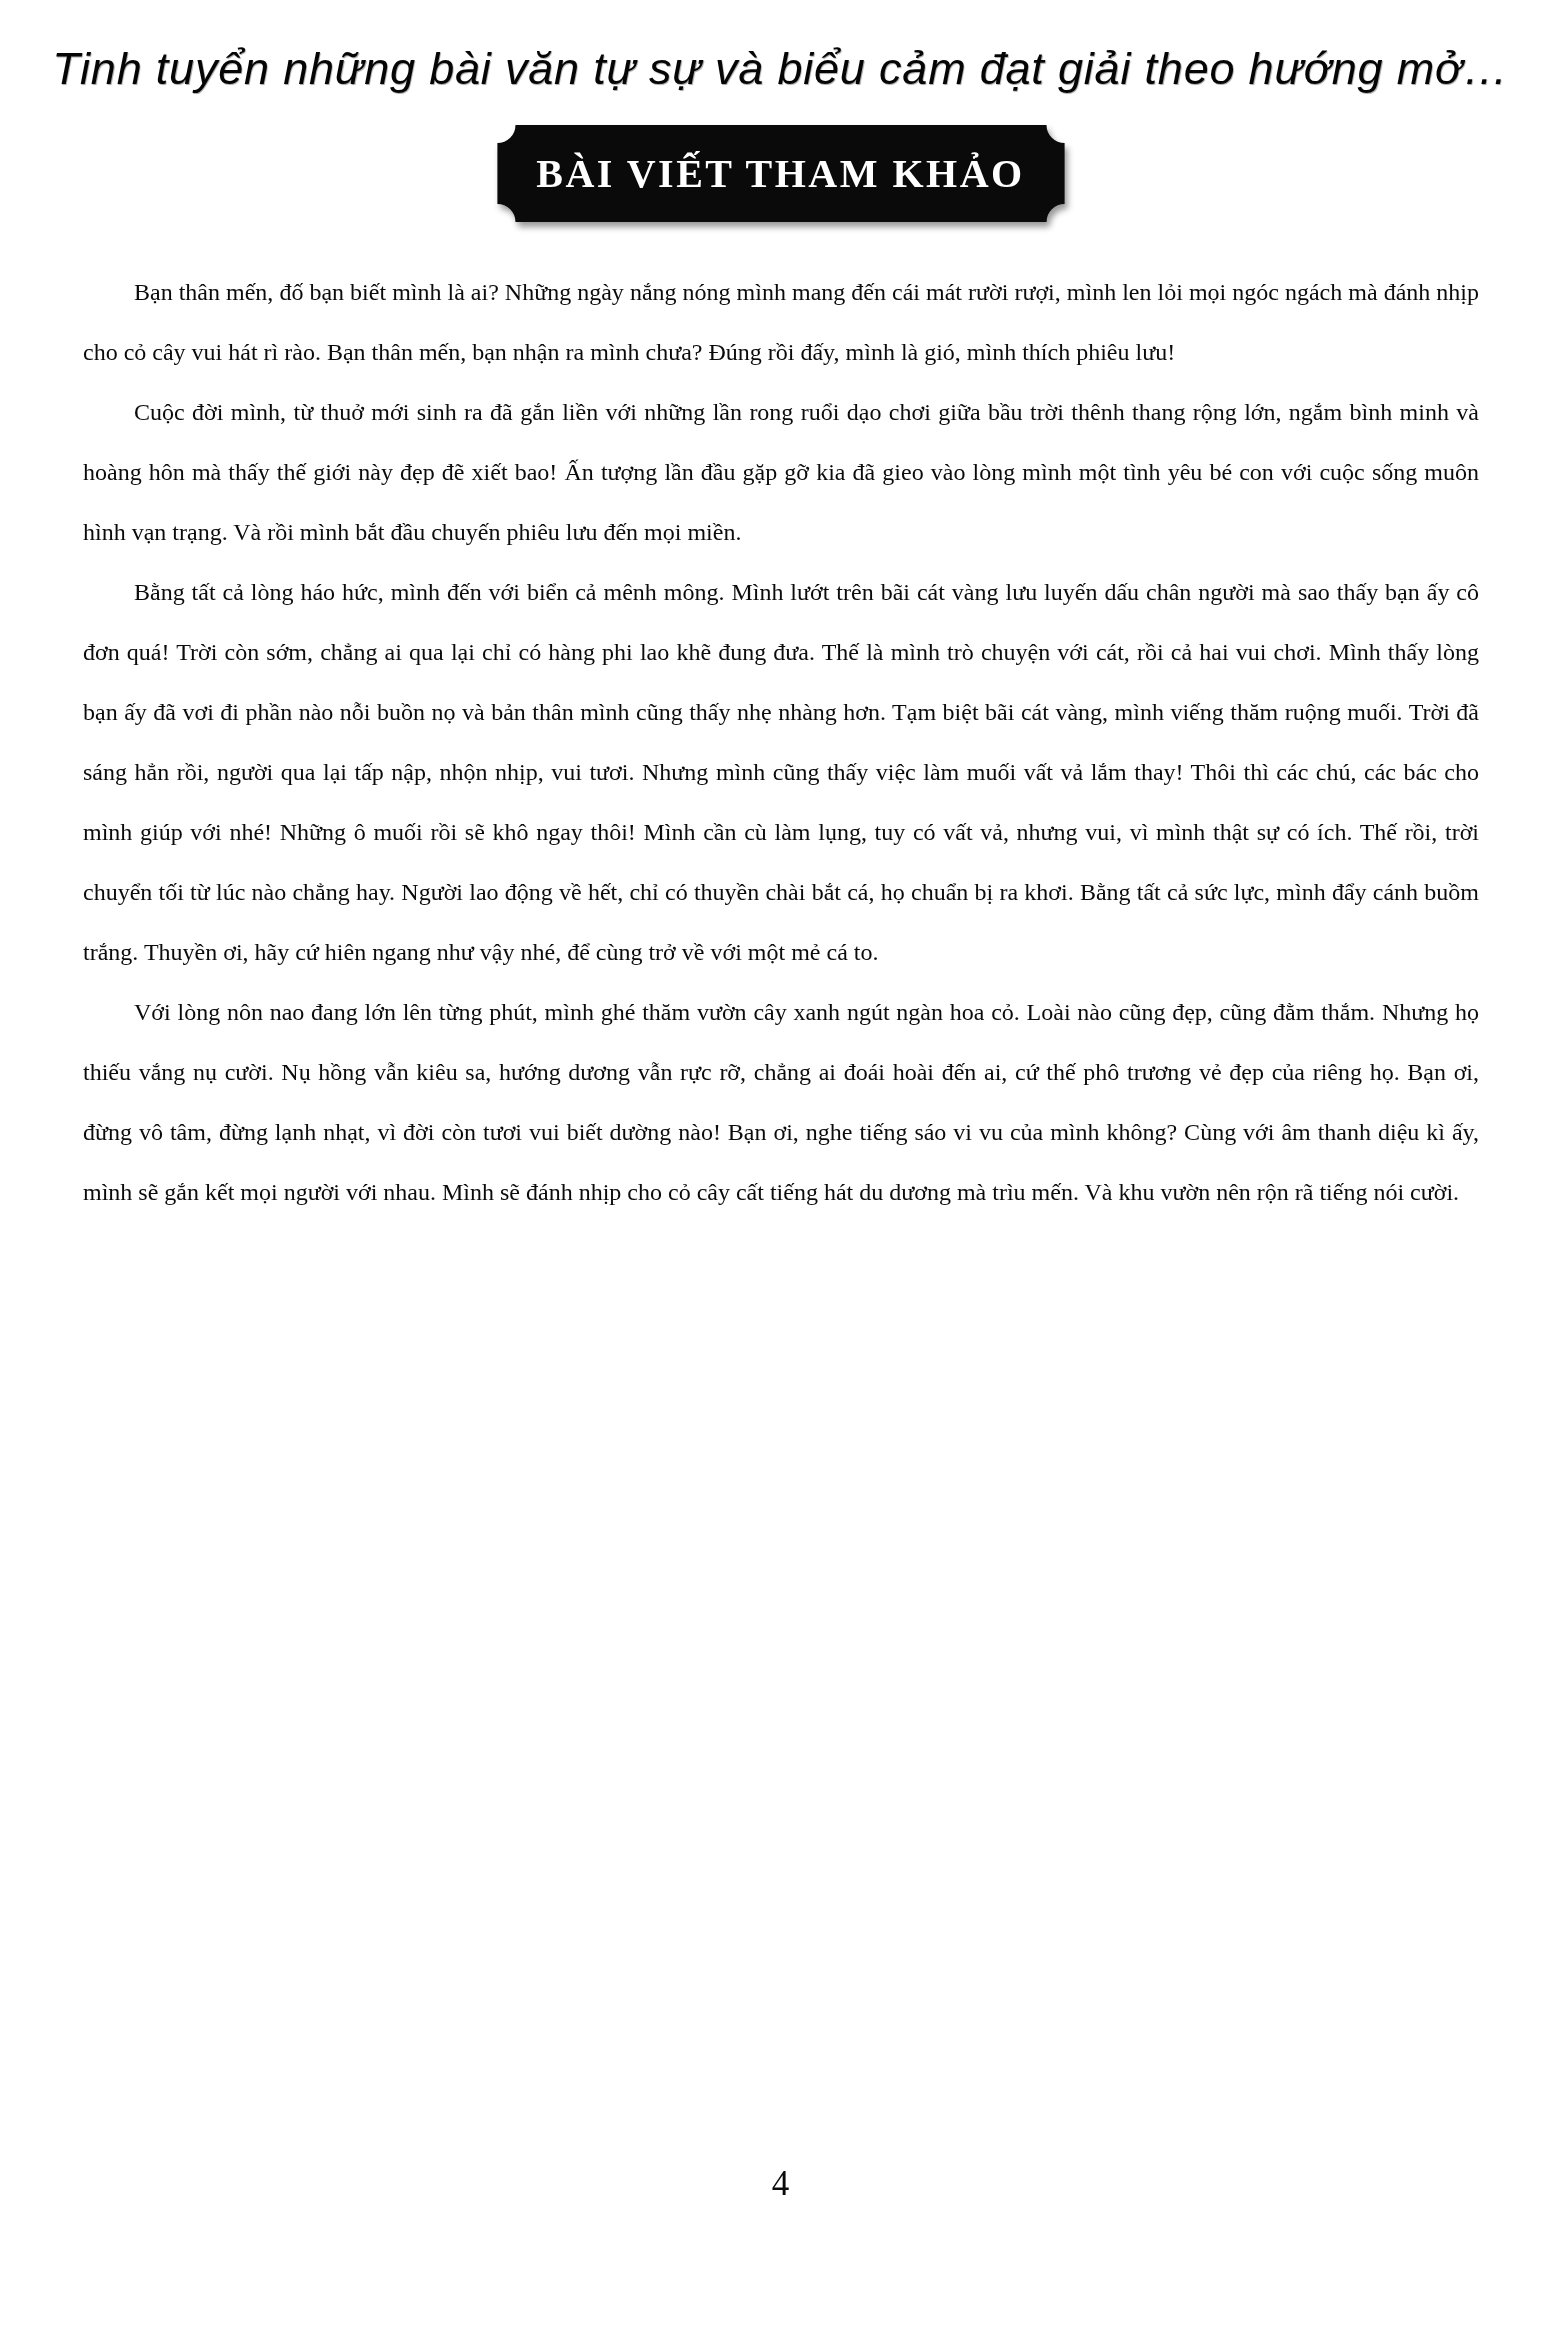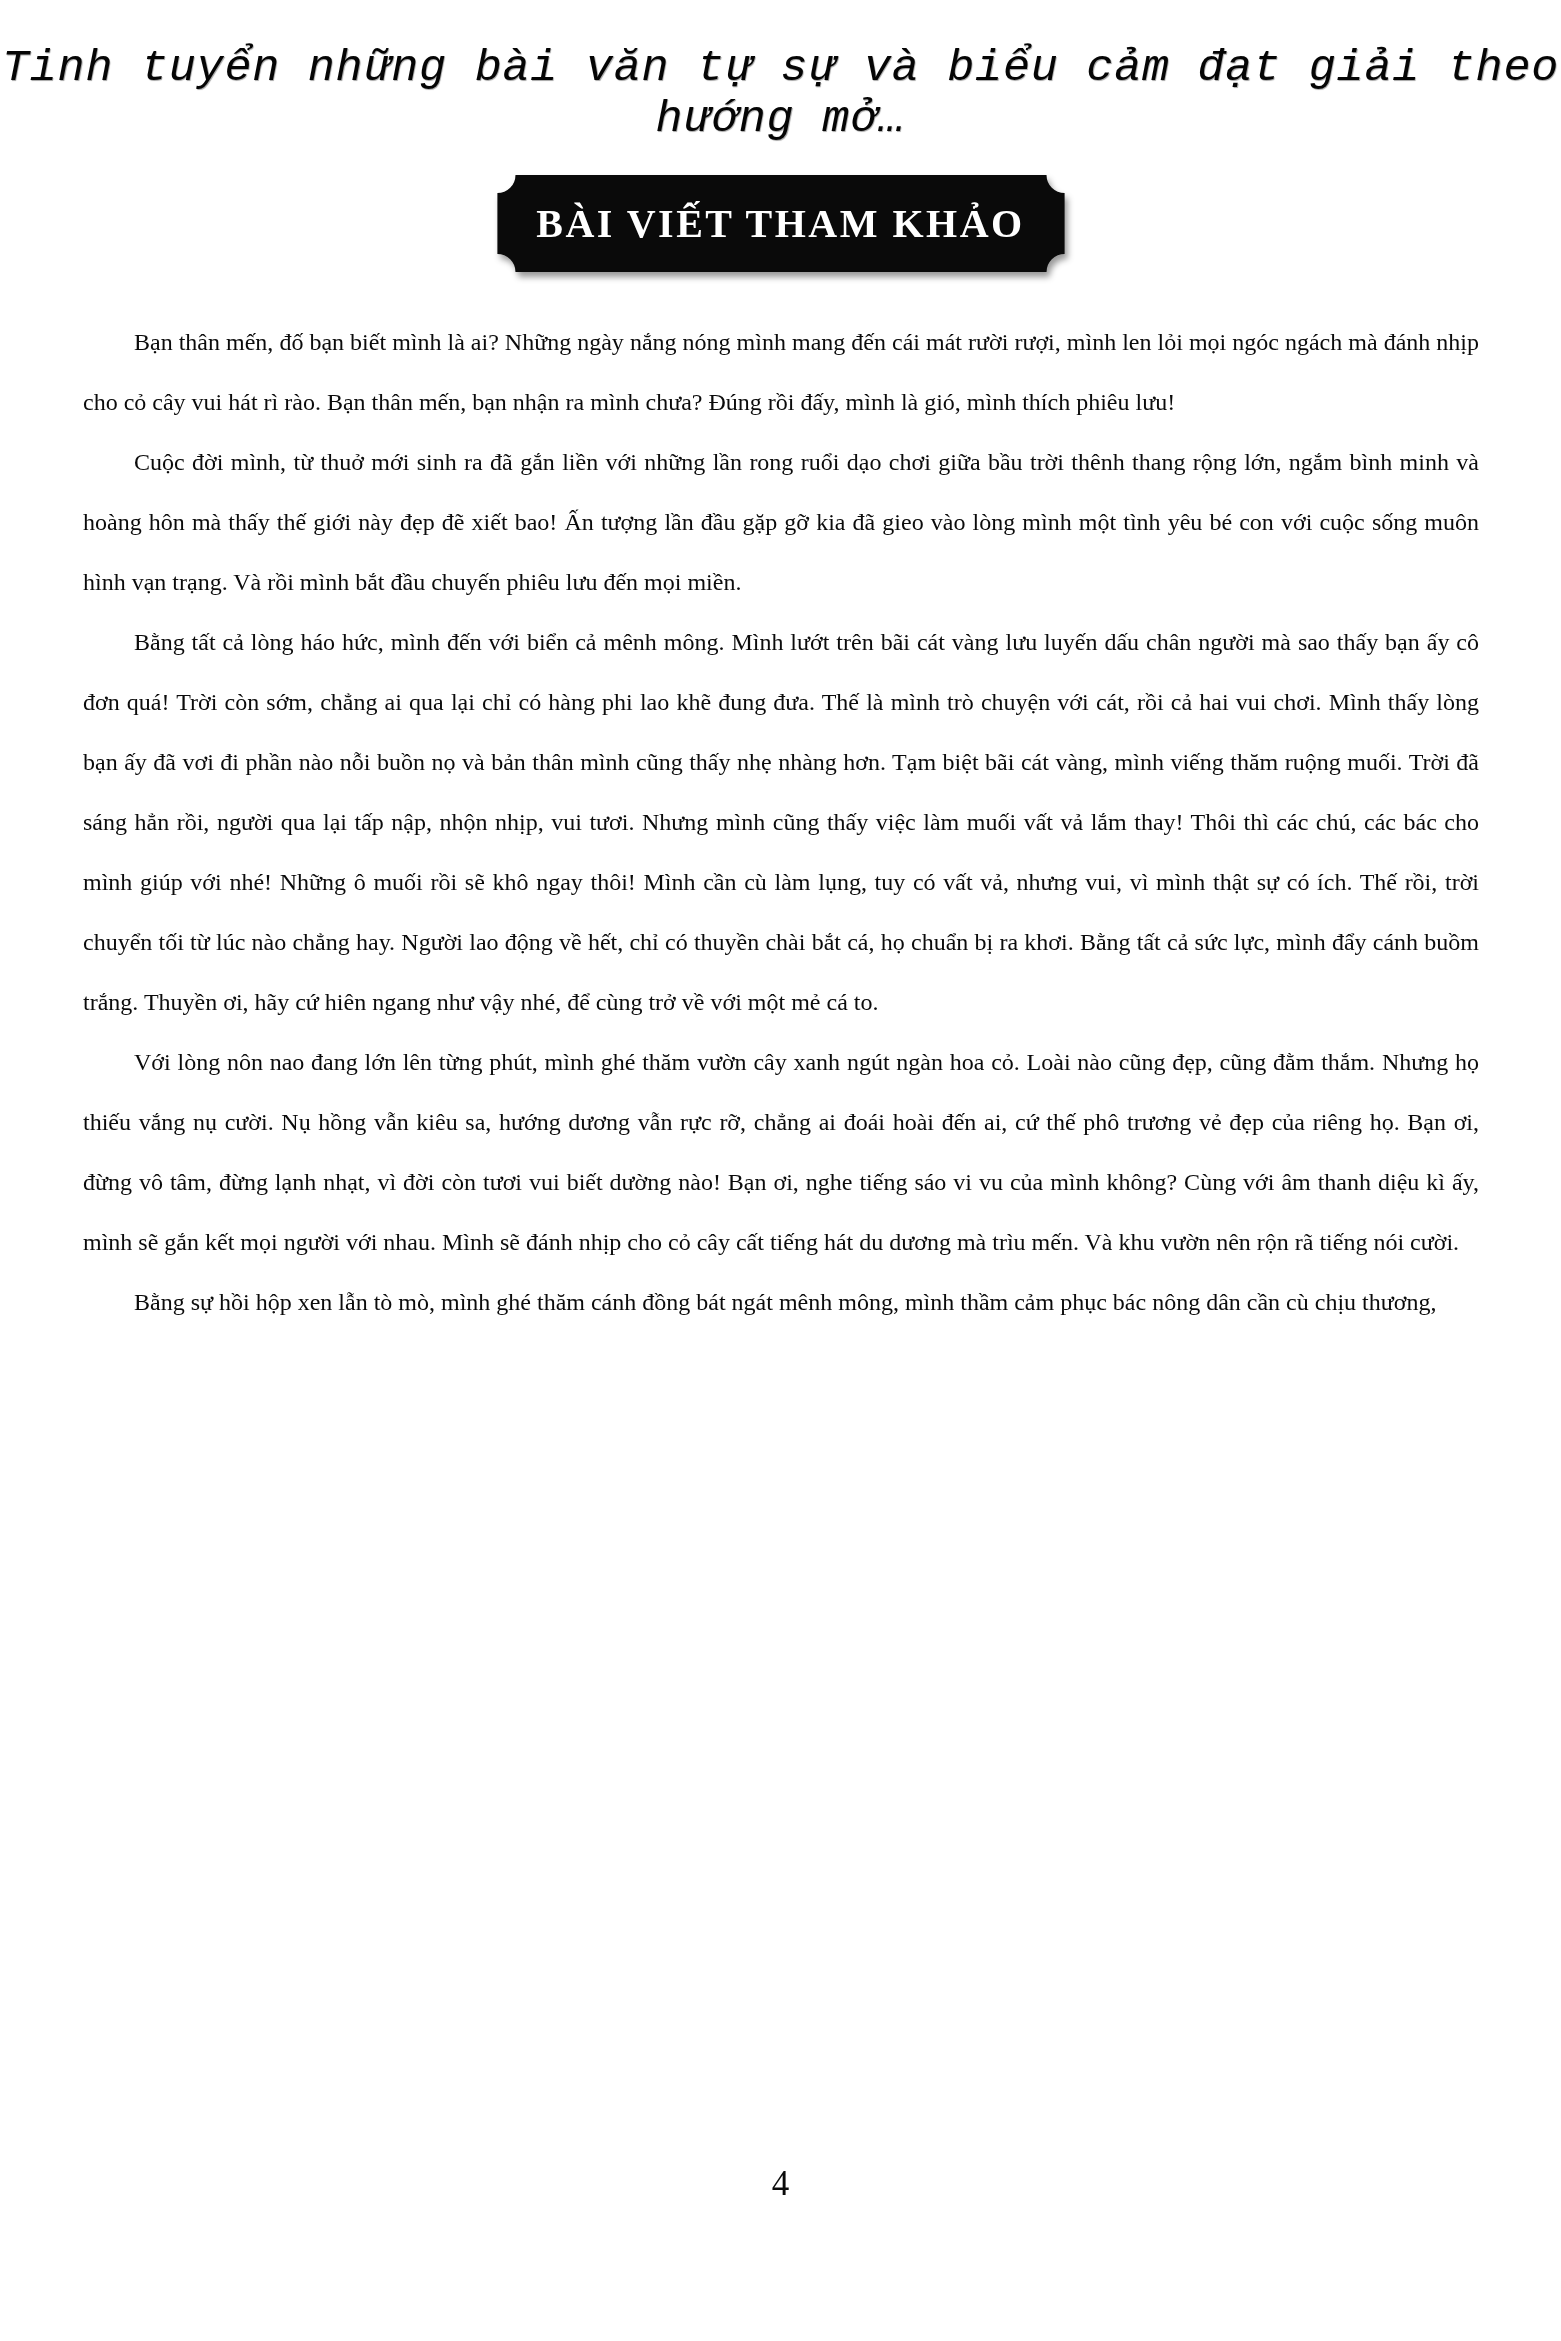--- a/index.html
+++ b/index.html
@@ -13,21 +13,21 @@
     overflow: hidden;
   }
   .page {
     position: absolute;
     inset: 0;
     background: #ffffff;
   }
   .running-header {
     margin-top: 43px;
     text-align: center;
-    font-family: Liberation Mono, monospace;
+    font-family: Liberation Sans, sans-serif;
     font-style: italic;
     font-size: 45px;
     font-weight: 400;
     letter-spacing: 0.8px;
     color: #050505;
     text-shadow: 0.8px 0.8px 0.8px rgba(0,0,0,0.35);
   }
   .banner-wrap {
     margin: 30px auto 12px auto;
     width: 570px;
@@ -82,19 +82,18 @@
       <path d="M 22,0 L 668,0 A 22,22 0 0 0 690,22 L 690,96 A 22,22 0 0 0 668,118 L 22,118 A 22,22 0 0 0 0,96 L 0,22 A 22,22 0 0 0 22,0 Z" fill="#0a0a0a"></path>
     </svg>
     <div class="banner-label">BÀI VIẾT THAM KHẢO</div>
   </div>
 
   <div class="body-text">
     <p>Bạn thân mến, đố bạn biết mình là ai? Những ngày nắng nóng mình mang đến cái mát rười rượi, mình len lỏi mọi ngóc ngách mà đánh nhịp cho cỏ cây vui hát rì rào. Bạn thân mến, bạn nhận ra mình chưa? Đúng rồi đấy, mình là gió, mình thích phiêu lưu!</p>
     <p>Cuộc đời mình, từ thuở mới sinh ra đã gắn liền với những lần rong ruổi dạo chơi giữa bầu trời thênh thang rộng lớn, ngắm bình minh và hoàng hôn mà thấy thế giới này đẹp đẽ xiết bao! Ấn tượng lần đầu gặp gỡ kia đã gieo vào lòng mình một tình yêu bé con với cuộc sống muôn hình vạn trạng. Và rồi mình bắt đầu chuyến phiêu lưu đến mọi miền.</p>
     <p>Bằng tất cả lòng háo hức, mình đến với biển cả mênh mông. Mình lướt trên bãi cát vàng lưu luyến dấu chân người mà sao thấy bạn ấy cô đơn quá! Trời còn sớm, chẳng ai qua lại chỉ có hàng phi lao khẽ đung đưa. Thế là mình trò chuyện với cát, rồi cả hai vui chơi. Mình thấy lòng bạn ấy đã vơi đi phần nào nỗi buồn nọ và bản thân mình cũng thấy nhẹ nhàng hơn. Tạm biệt bãi cát vàng, mình viếng thăm ruộng muối. Trời đã sáng hẳn rồi, người qua lại tấp nập, nhộn nhịp, vui tươi. Nhưng mình cũng thấy việc làm muối vất vả lắm thay! Thôi thì các chú, các bác cho mình giúp với nhé! Những ô muối rồi sẽ khô ngay thôi! Mình cần cù làm lụng, tuy có vất vả, nhưng vui, vì mình thật sự có ích. Thế rồi, trời chuyển tối từ lúc nào chẳng hay. Người lao động về hết, chỉ có thuyền chài bắt cá, họ chuẩn bị ra khơi. Bằng tất cả sức lực, mình đẩy cánh buồm trắng. Thuyền ơi, hãy cứ hiên ngang như vậy nhé, để cùng trở về với một mẻ cá to.</p>
     <p>Với lòng nôn nao đang lớn lên từng phút, mình ghé thăm vườn cây xanh ngút ngàn hoa cỏ. Loài nào cũng đẹp, cũng đằm thắm. Nhưng họ thiếu vắng nụ cười. Nụ hồng vẫn kiêu sa, hướng dương vẫn rực rỡ, chẳng ai đoái hoài đến ai, cứ thế phô trương vẻ đẹp của riêng họ. Bạn ơi, đừng vô tâm, đừng lạnh nhạt, vì đời còn tươi vui biết dường nào! Bạn ơi, nghe tiếng sáo vi vu của mình không? Cùng với âm thanh diệu kì ấy, mình sẽ gắn kết mọi người với nhau. Mình sẽ đánh nhịp cho cỏ cây cất tiếng hát du dương mà trìu mến. Và khu vườn nên rộn rã tiếng nói cười.</p>
-    <p>Bằng sự hồi hộp xen lẫn tò mò, mình ghé thăm cánh đồng bát ngát mênh mông, mình thầm cảm phục bác nông dân cần cù chịu thương,</p>
   </div>
 
   <div class="page-number">4</div>
 
 </div>
 
 
 </body></html>

